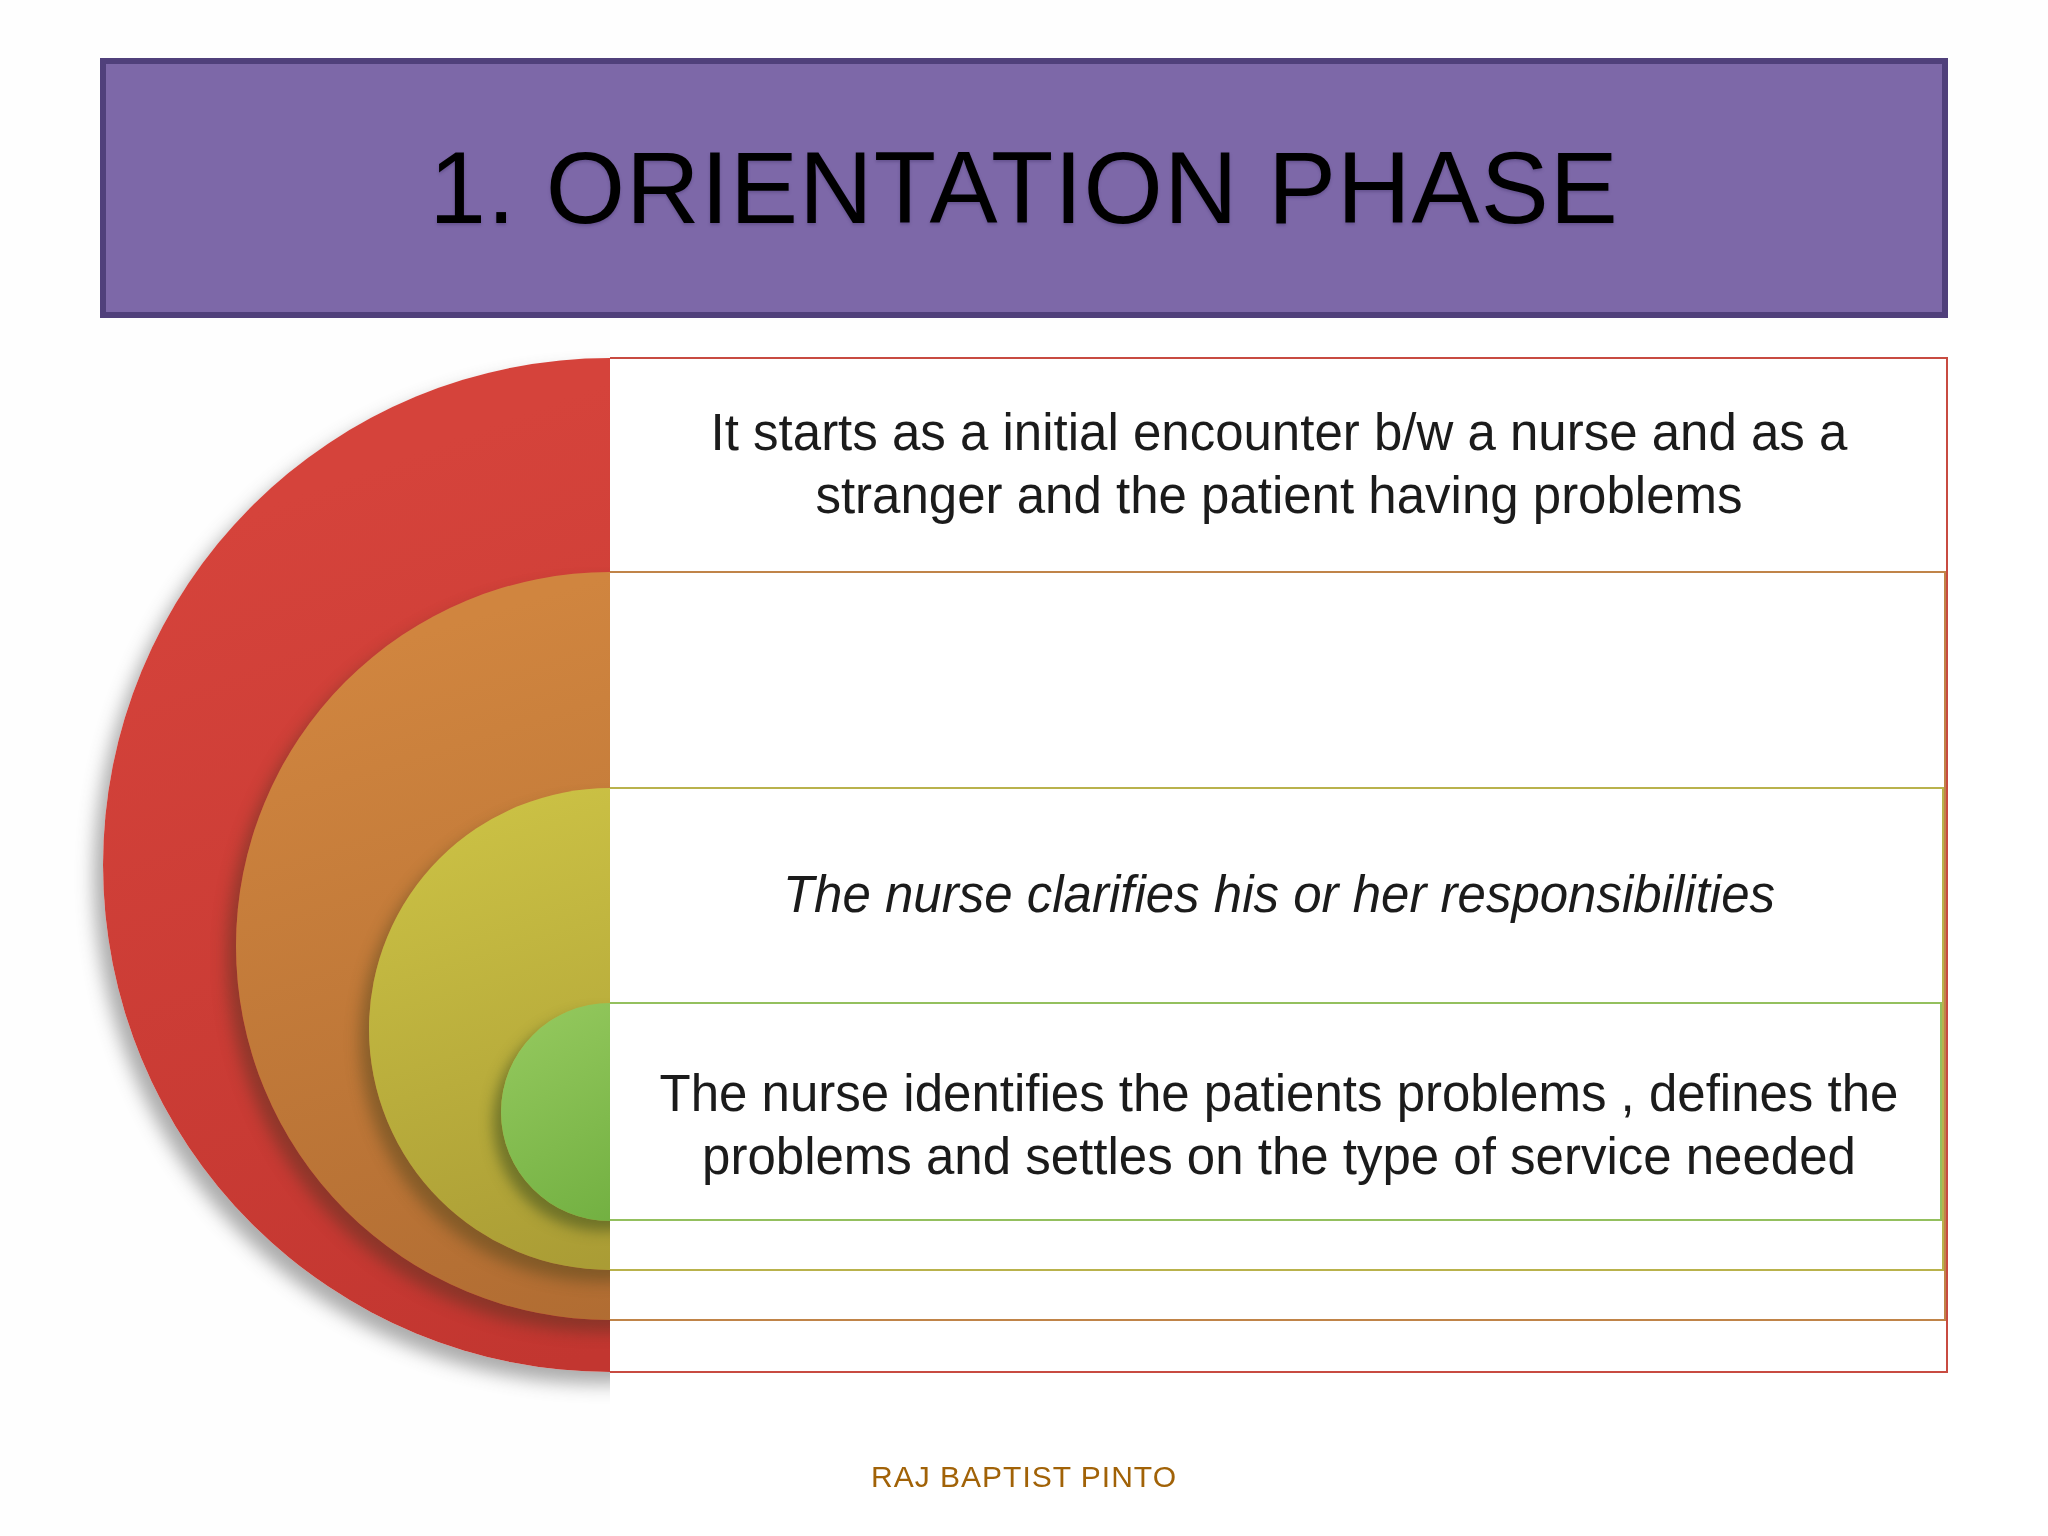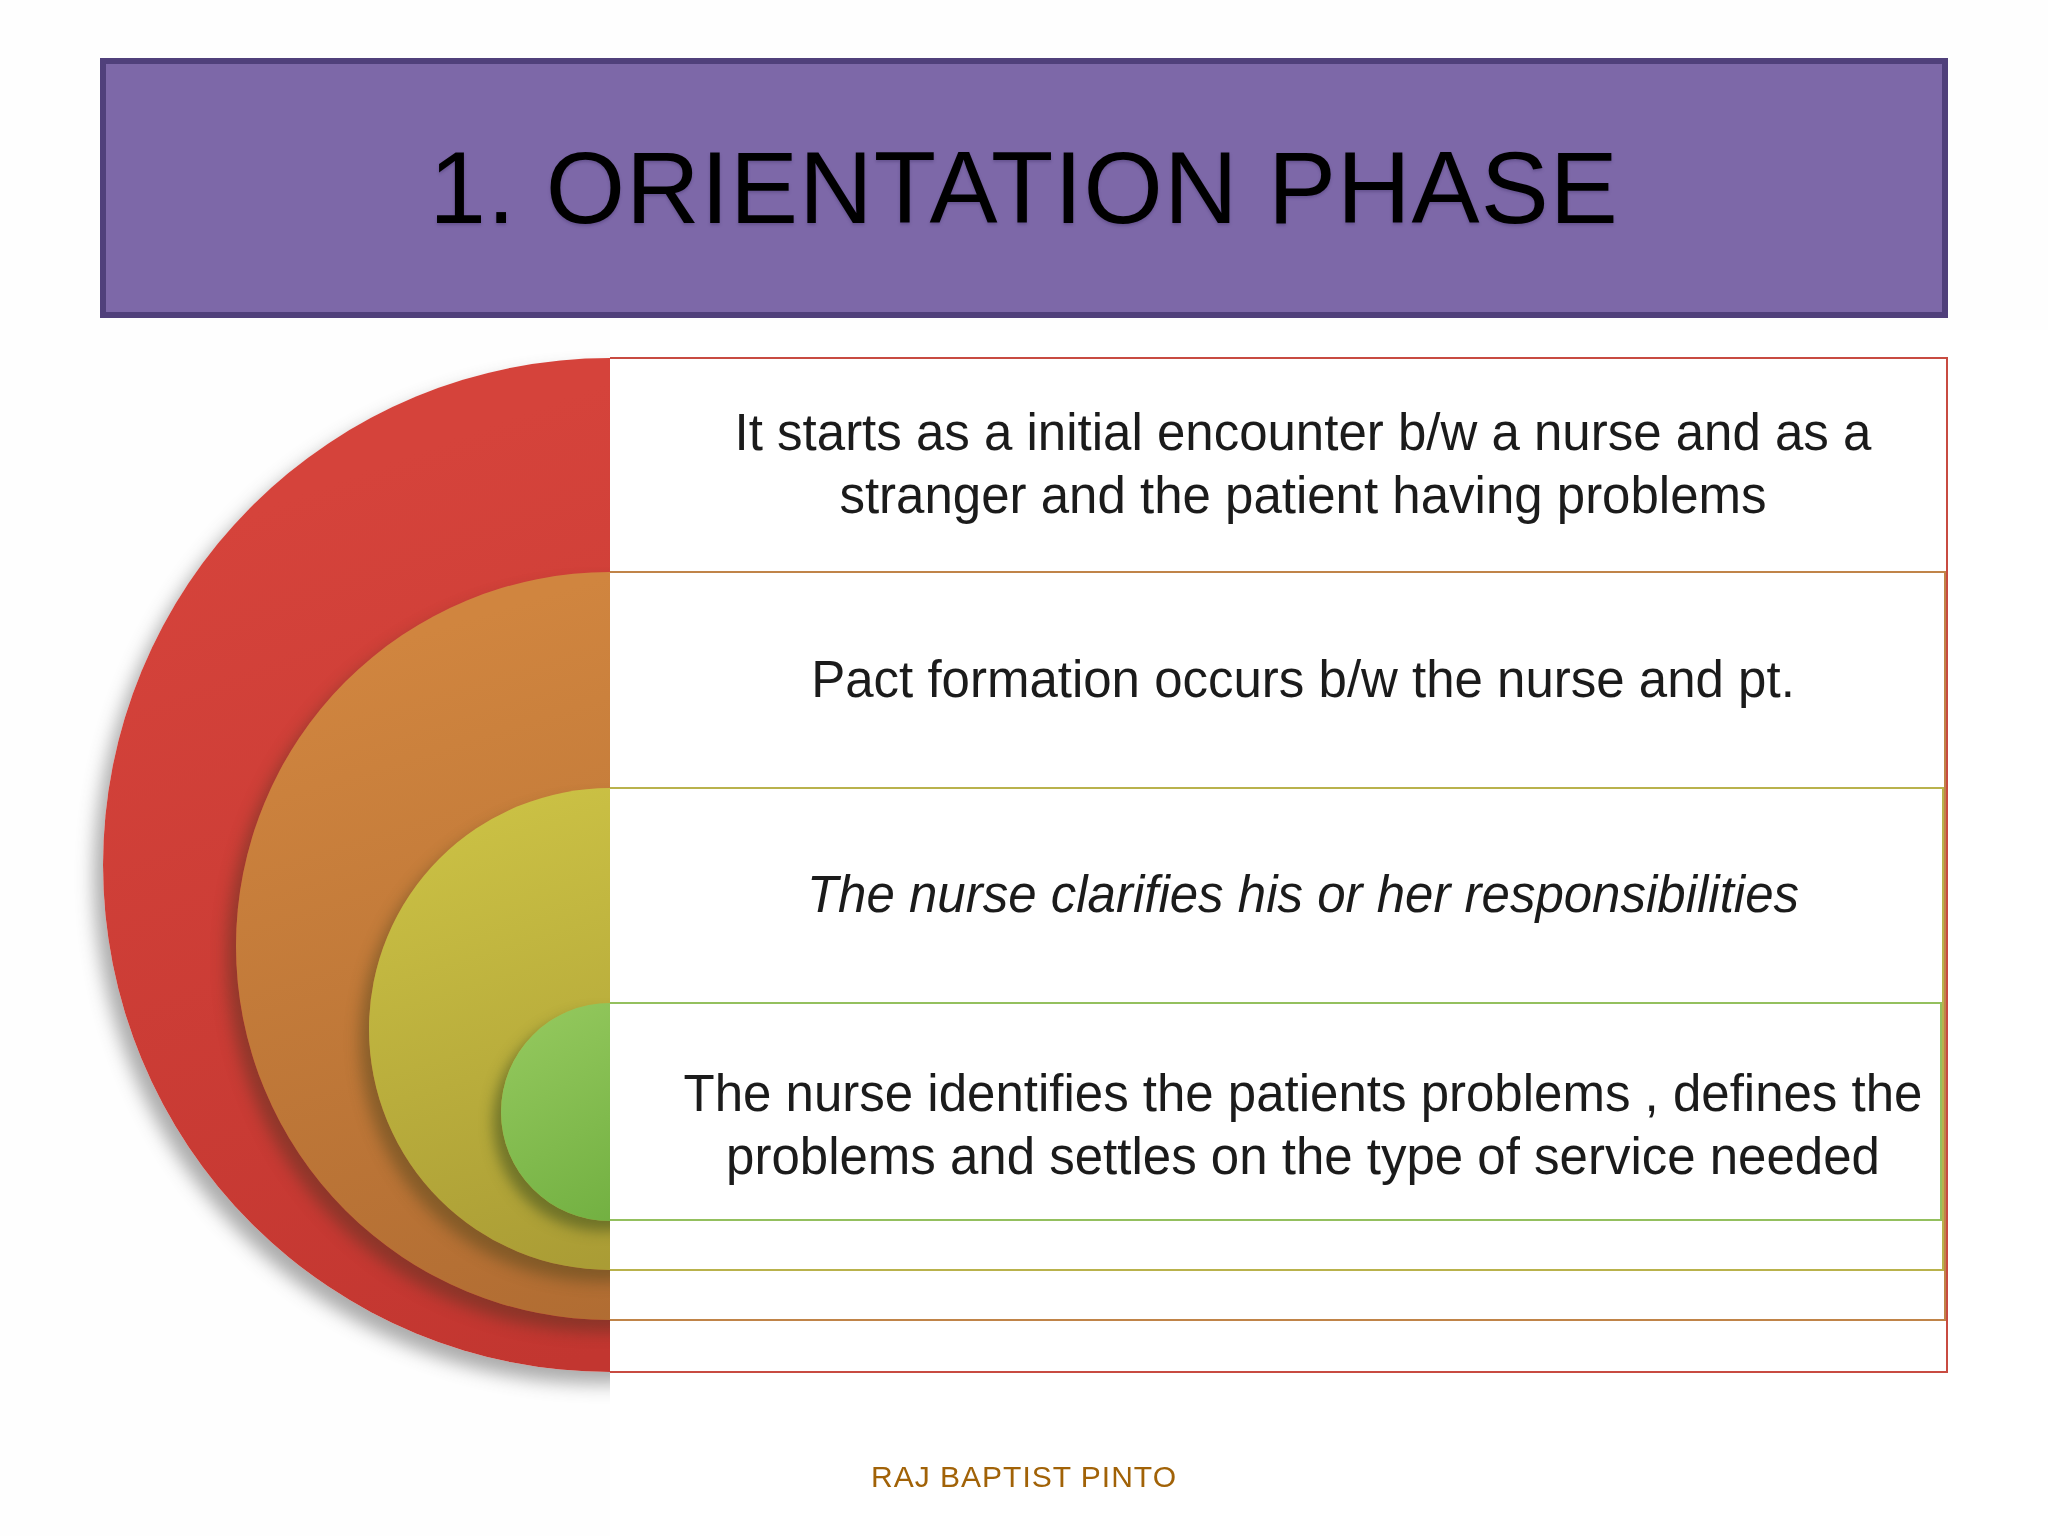--- a/index.html
+++ b/index.html
@@ -91,21 +91,20 @@
     align-items: center;
     justify-content: center;
     text-align: center;
     box-sizing: border-box;
     padding: 0 22px;
     color: #1b1b1b;
     font-size: 51px;
     line-height: 1.22;
     white-space: pre-line;
     z-index: 10;
-    margin-left: 24px;
   }
   .row-text-1 { top: 357px;  height: 215px; }
   .row-text-2 { top: 572px;  height: 216px; }
   .row-text-3 { top: 788px;  height: 215px; font-style: italic; }
   .row-text-4 { top: 1003px; height: 245px; }
 
   
   .footer {
     position: absolute;
     left: 0; top: 1460px;
@@ -133,20 +132,19 @@
 
   <div class="diagram-panel"></div>
 
   <div class="row-outline row-outline-red"></div>
   <div class="row-outline row-outline-orange"></div>
   <div class="row-outline row-outline-olive"></div>
   <div class="row-outline row-outline-green"></div>
 
   <div class="row-text row-text-1">It starts as a initial encounter b/w a nurse and as a
 stranger and the patient having problems</div>
-  <div class="row-text row-text-2">Pact formation occurs b/w the nurse and pt.</div>
   <div class="row-text row-text-3">The nurse clarifies his or her responsibilities</div>
   <div class="row-text row-text-4">The nurse identifies the patients problems , defines the
 problems and settles on the type of service needed</div>
 
   <div class="footer">RAJ BAPTIST PINTO</div>
 
 </div>
 
 </body></html>

